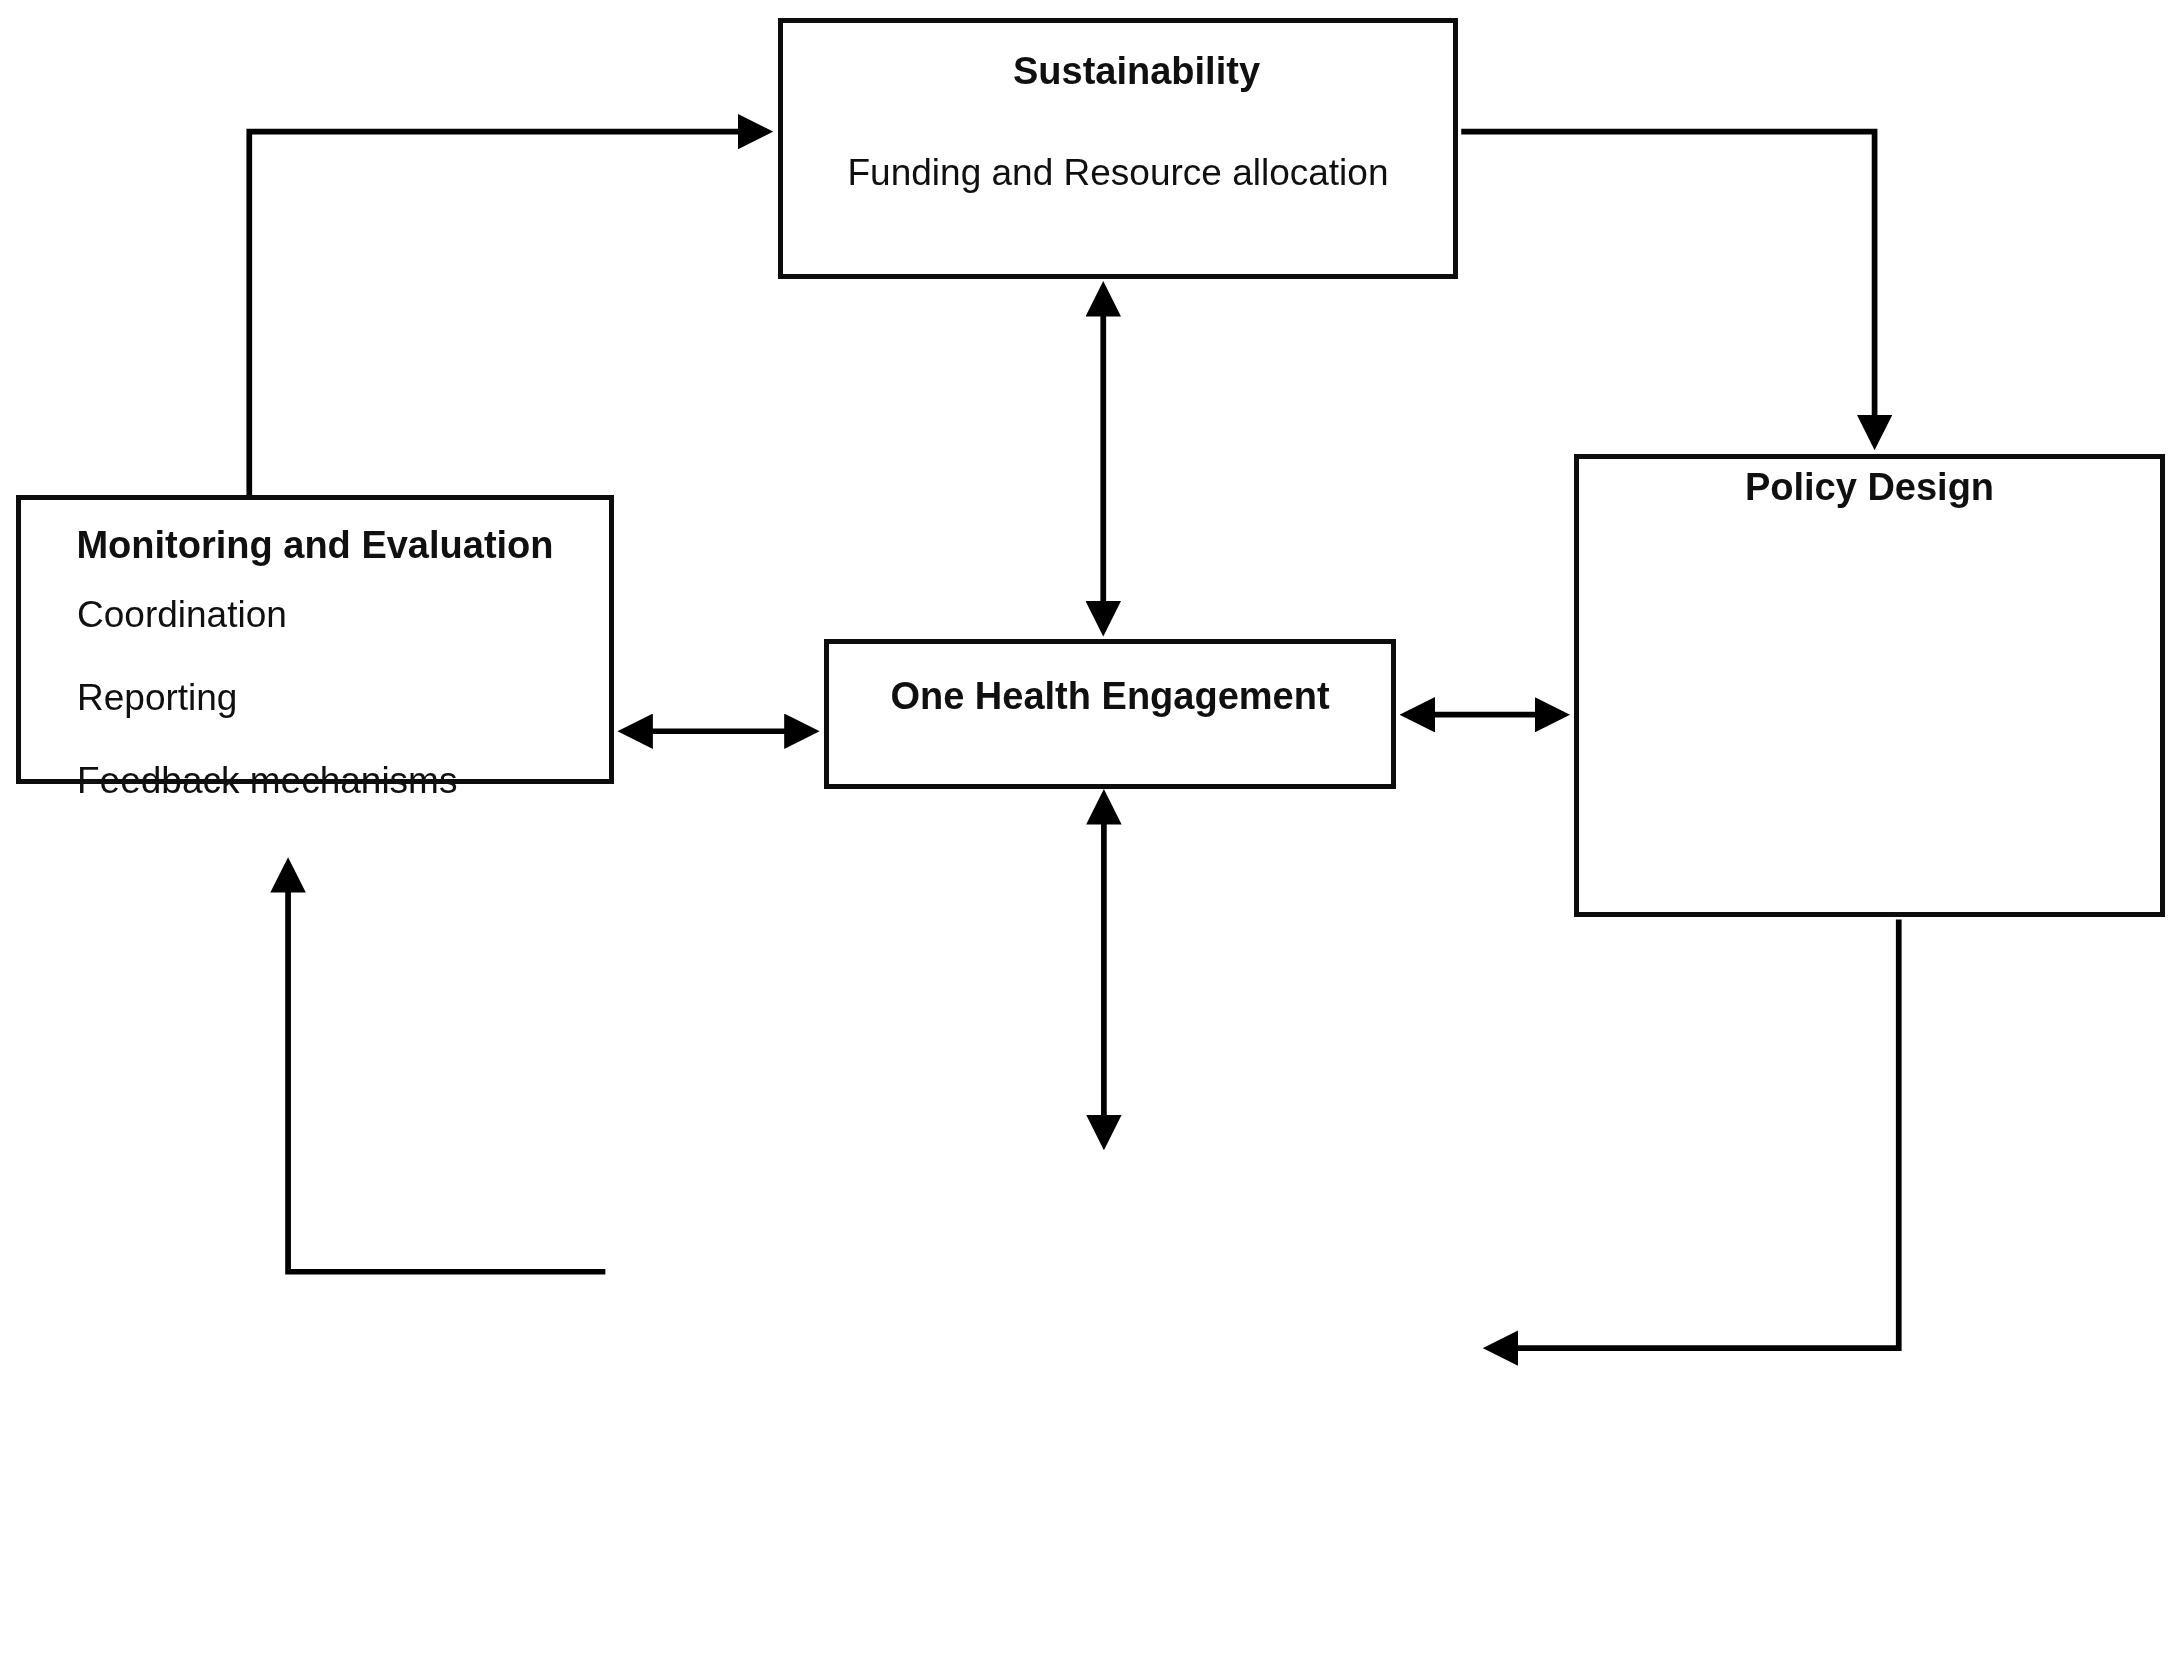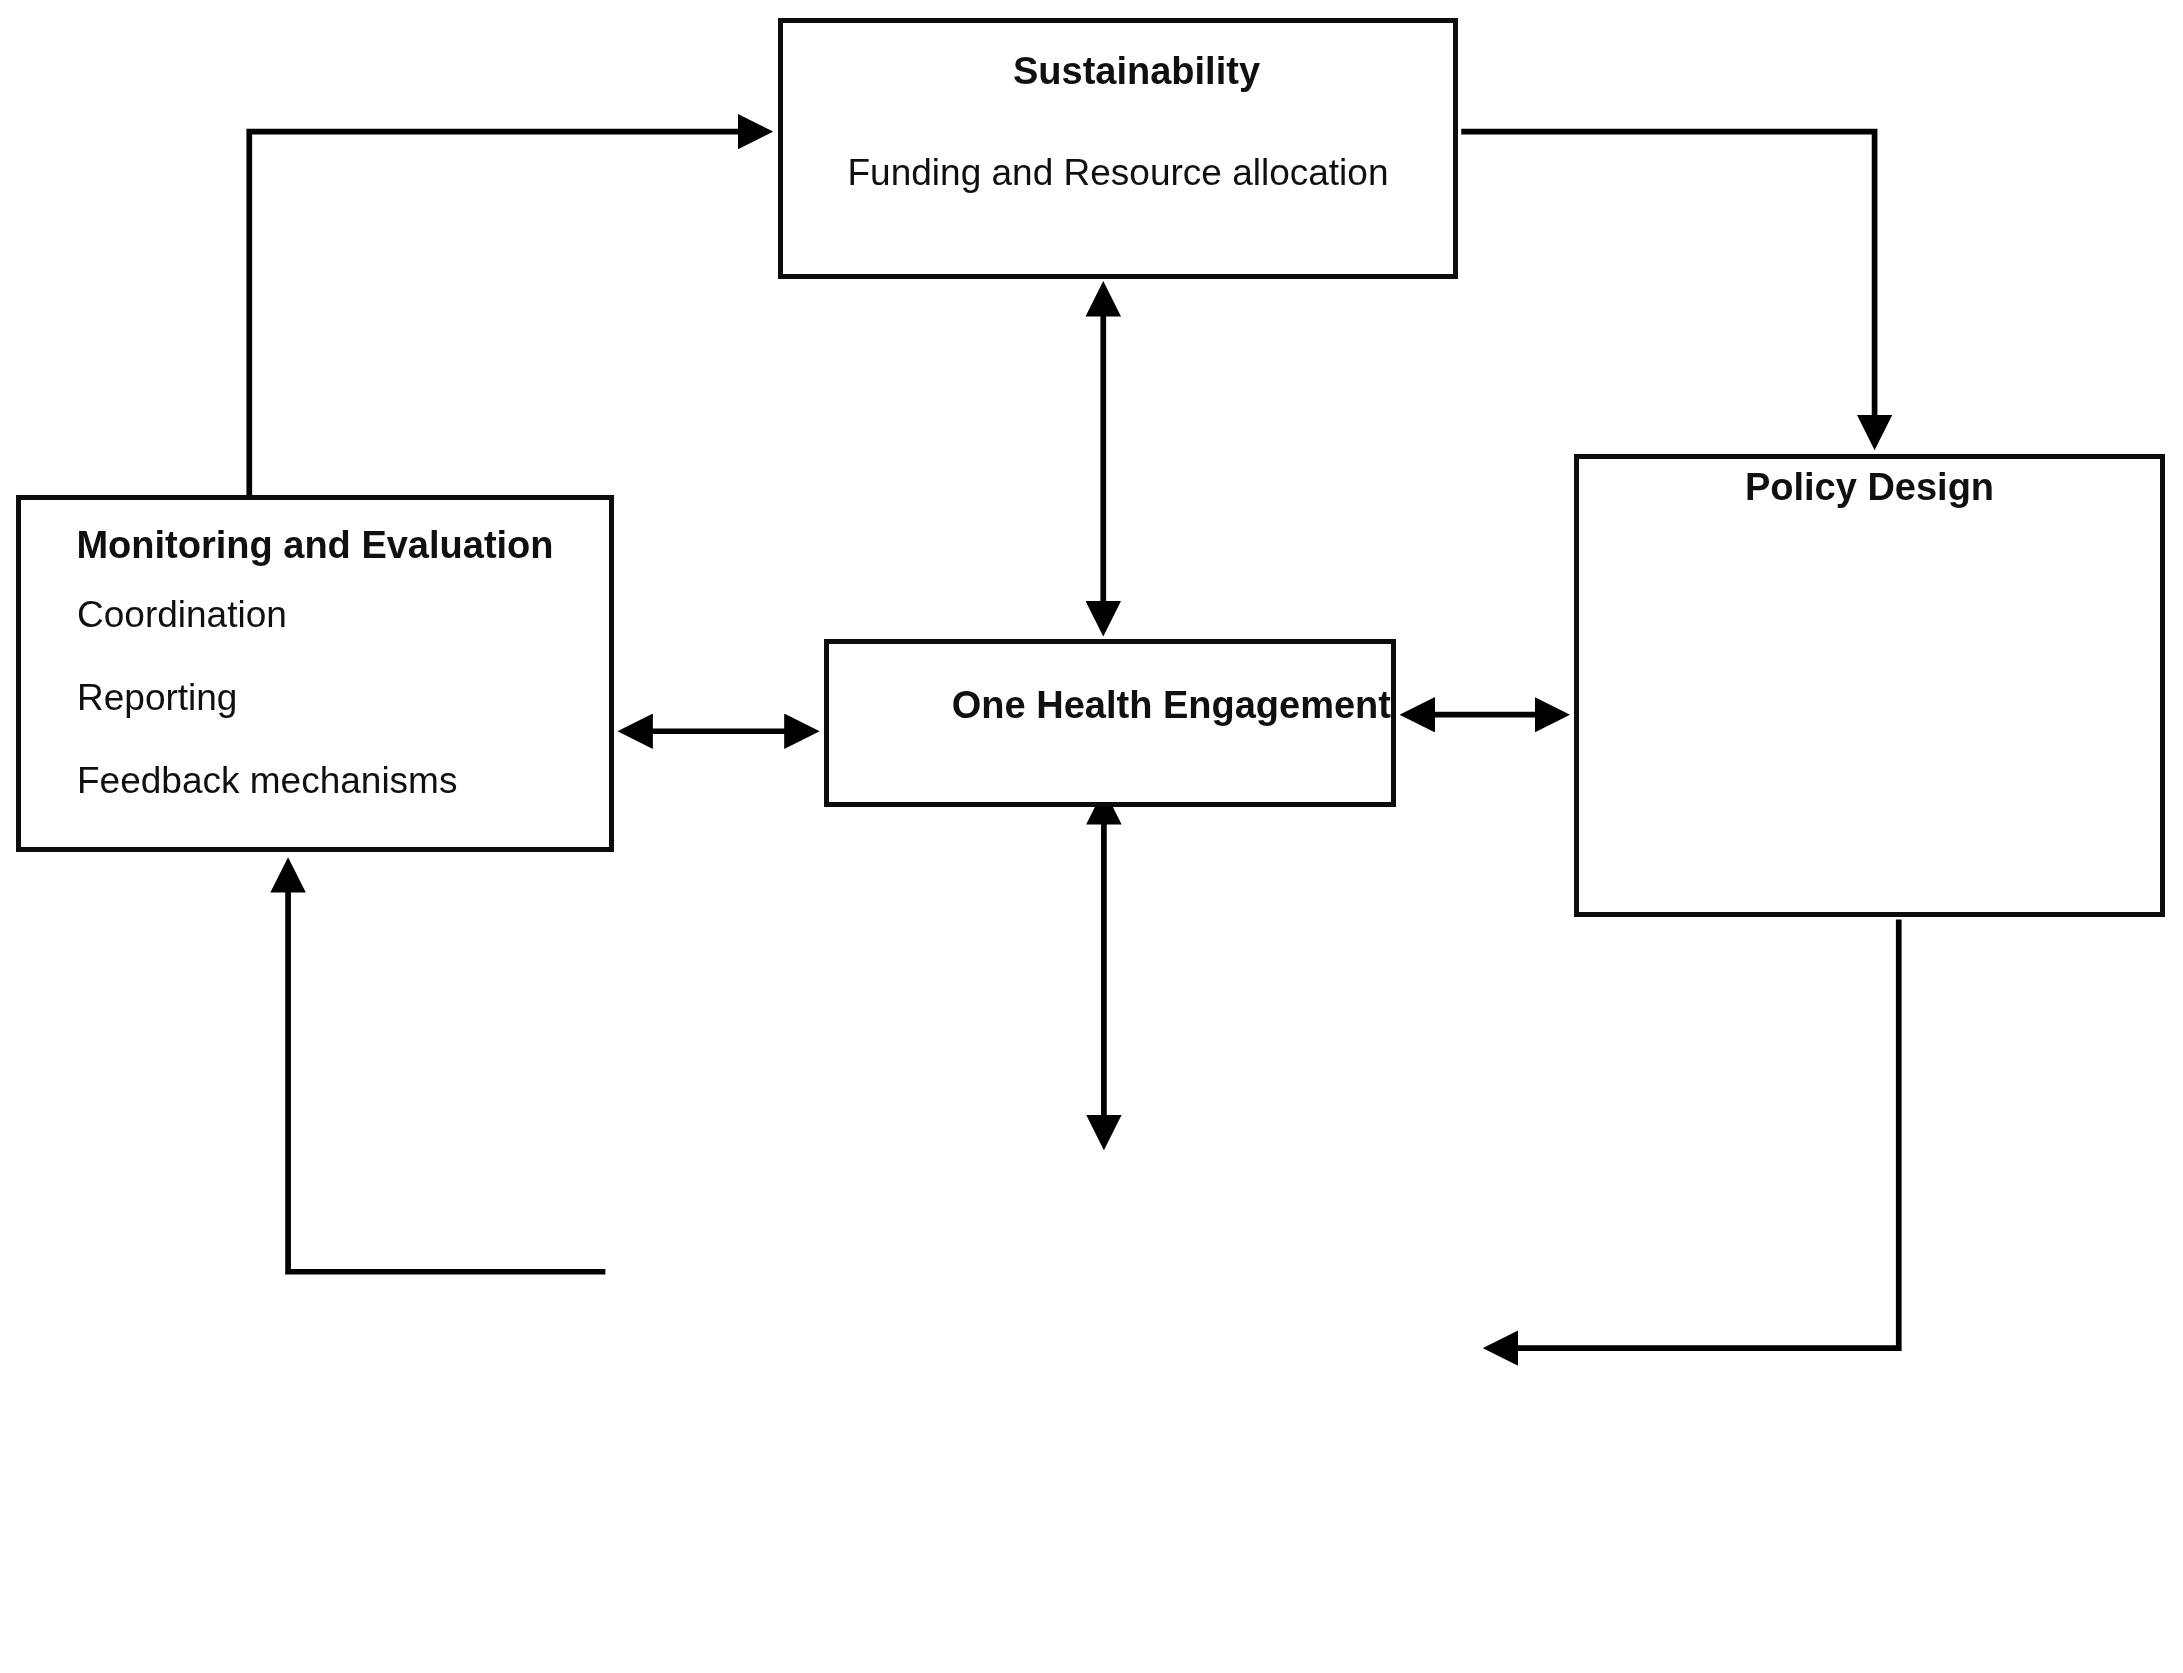--- a/index.html
+++ b/index.html
@@ -48,28 +48,28 @@
   
   .box-sustainability { left: 778px; top: 18px; width: 680px; height: 261px; }
   .box-sustainability .node-title { margin-top: 25px; padding-left: 37px; }
   .box-sustainability .node-body {
     margin-top: 56px;
     font-size: 37px;
     line-height: 46px;
     text-align: center;
   }
   
-  .box-mne { left: 16px; top: 495px; width: 598px; height: 357px; }
+  .box-mne { left: 16px; top: 495px; width: 598px; height: 289px; }
   .box-mne .node-title { margin-top: 21.6px; }
   .box-mne .node-items { margin-top: 24px; padding-left: 56px; }
   .box-mne .node-items li + li { margin-top: 37px; }
   
   .box-onehealth {
-    left: 824px; top: 639px; width: 572px; height: 168px;
-    display: flex; align-items: center; justify-content: flex-end;
+    left: 824px; top: 639px; width: 572px; height: 150px;
+    display: flex; align-items: center; justify-content: center;
     padding-bottom: 37px;
   }
   
   .box-policy { left: 1574px; top: 454px; width: 591px; height: 463px; }
   .box-policy .node-title { margin-top: 5px; }
   .box-policy .node-items { margin-top: 5.1px; padding-left: 30.5px; }
   .box-policy .node-items li + li { margin-top: 14px; }
   
   .box-impl { left: 608px; top: 1154px; width: 870px; height: 506px; }
   .box-impl .node-title { margin-top: 20.4px; }

